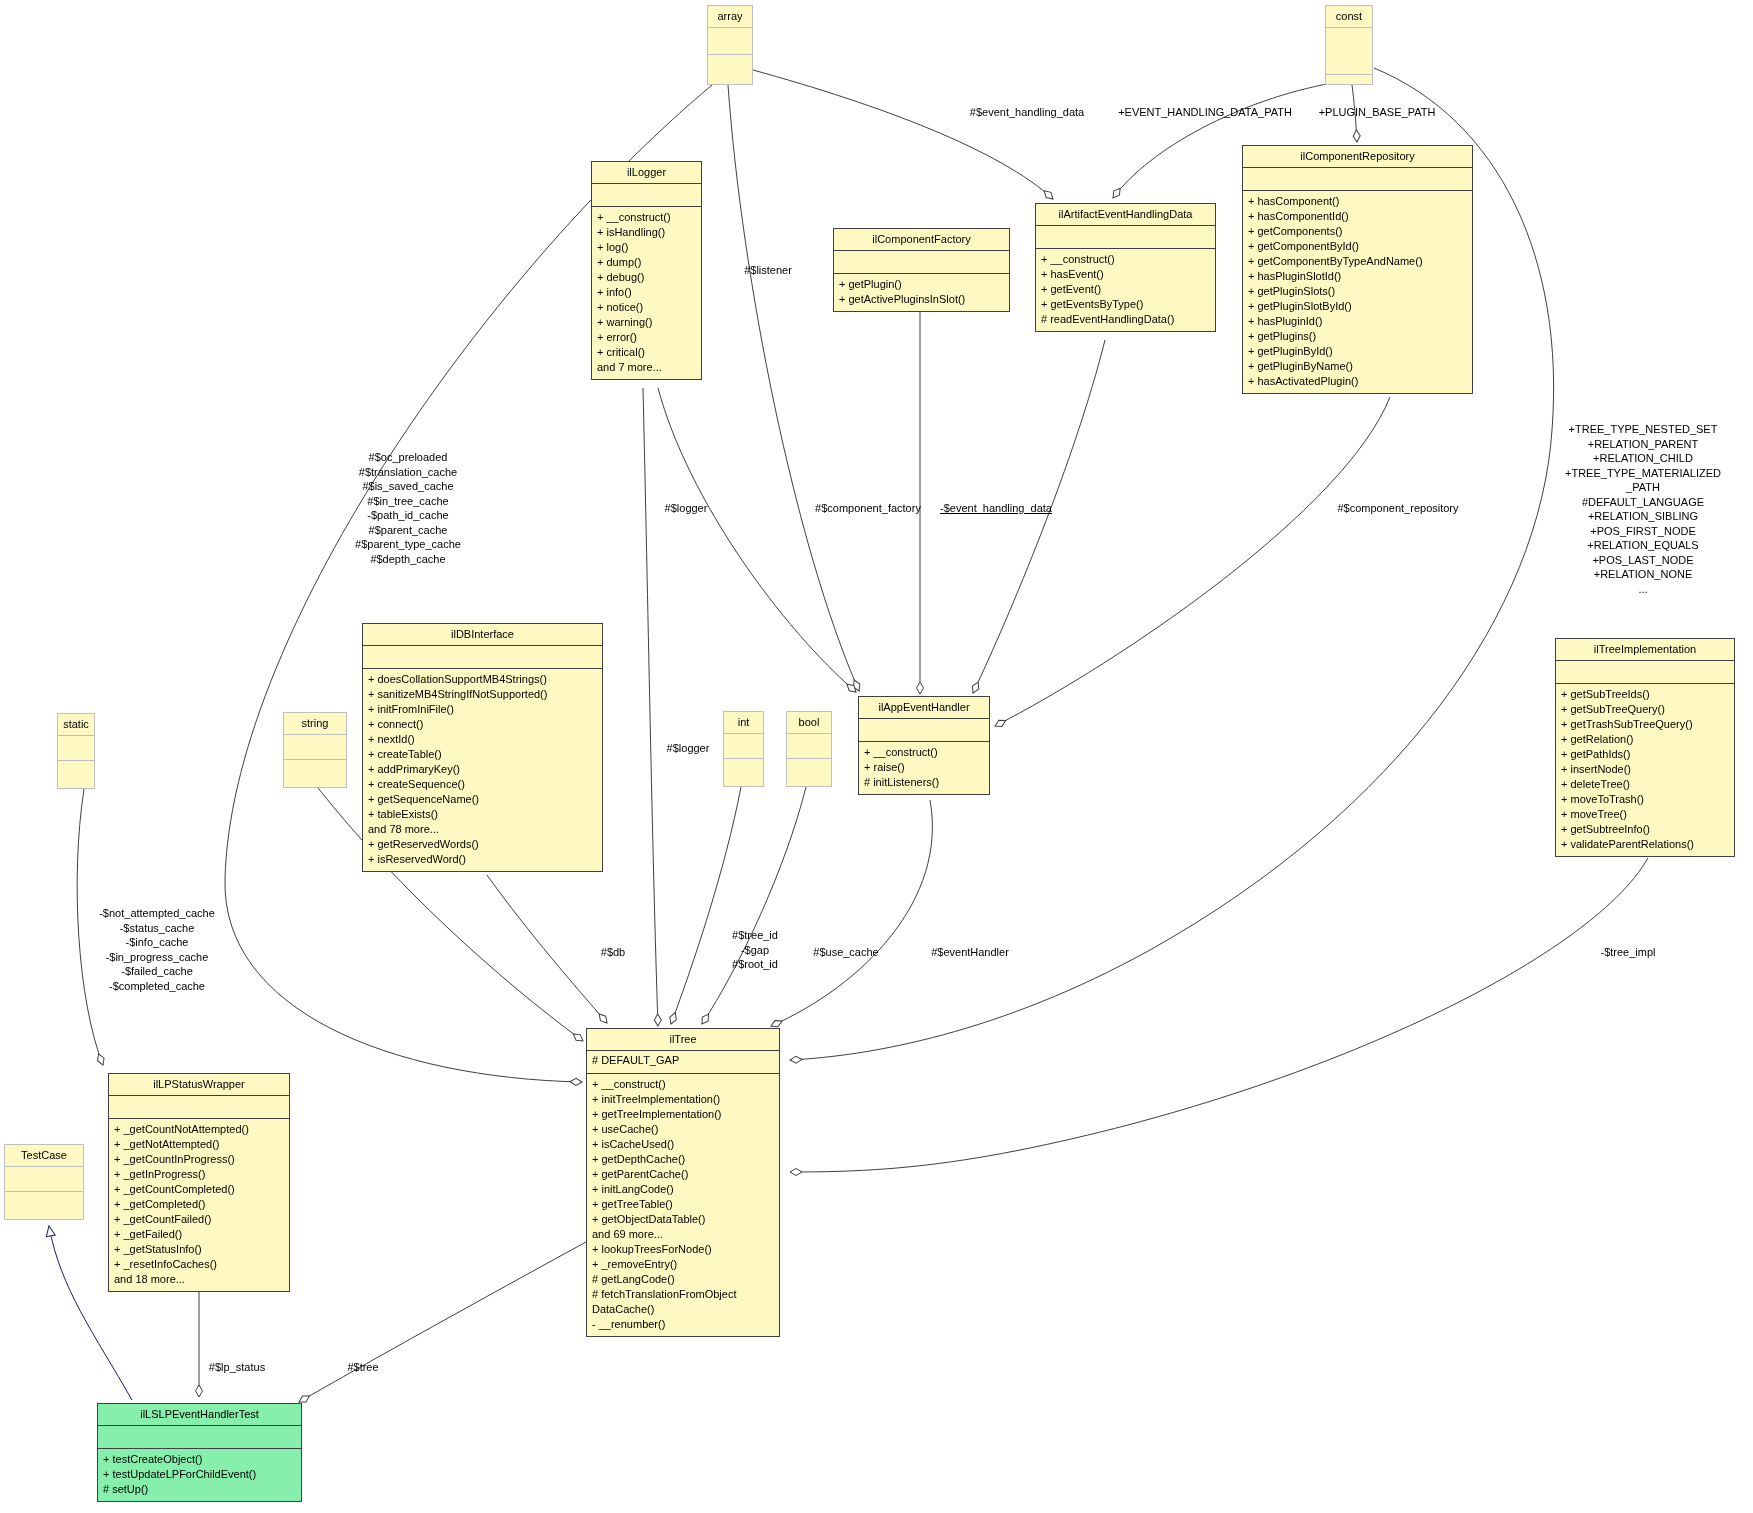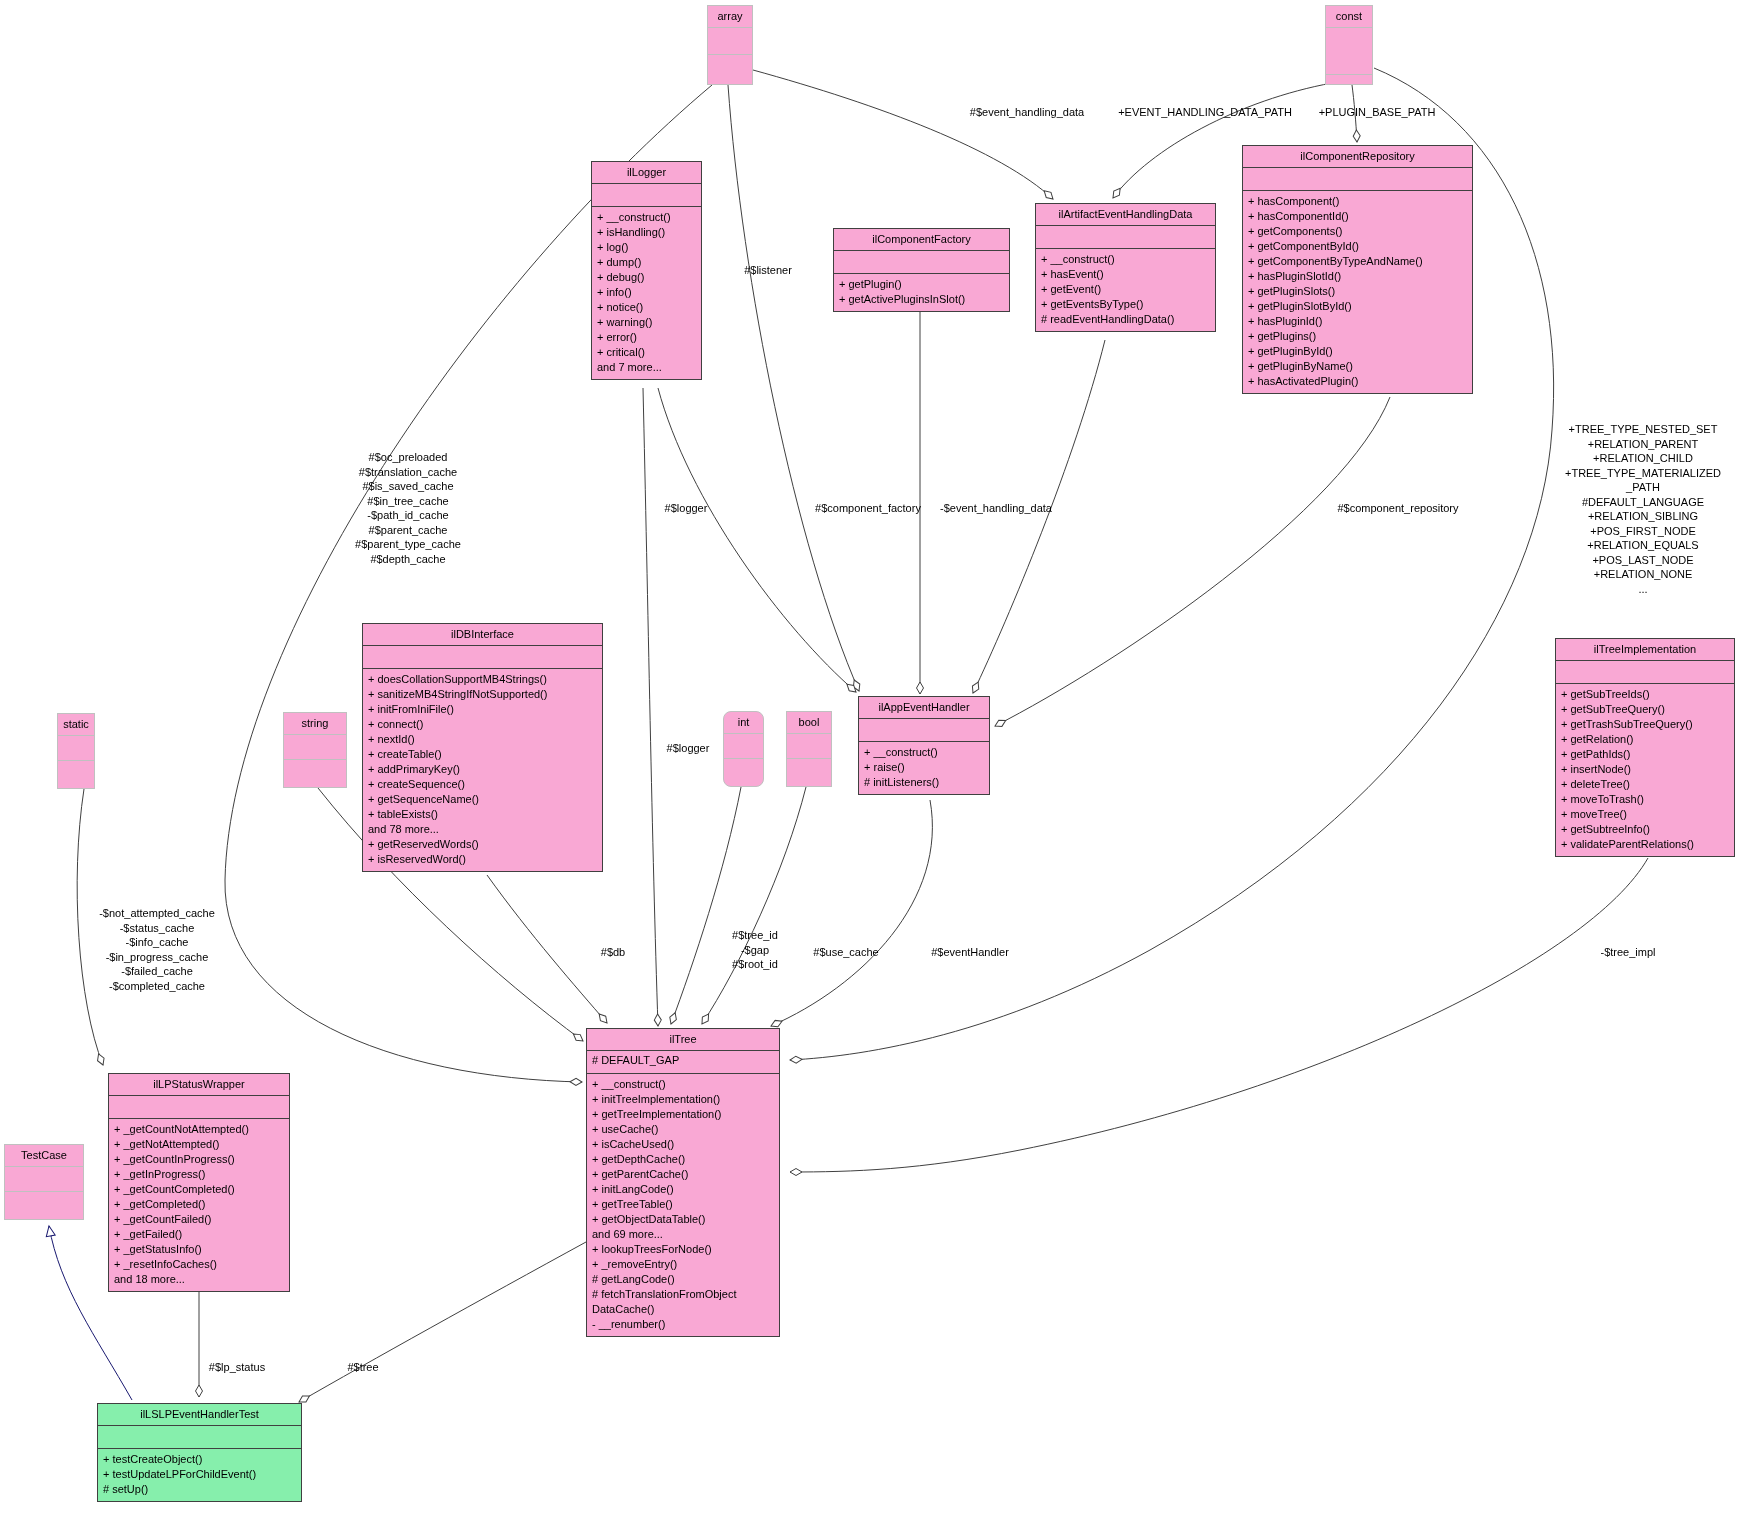--- a/index.html
+++ b/index.html
@@ -1,21 +1,21 @@
 <!DOCTYPE html>
 <html><head>
 <meta charset="utf-8">
 <style>
   html,body{margin:0;padding:0;background:#ffffff;}
   #diagram{position:relative;width:1753px;height:1513px;background:#ffffff;
            font-family:"Liberation Sans", sans-serif;color:#000;overflow:hidden;}
   #edge-layer{position:absolute;left:0;top:0;width:1753px;height:1513px;}
   .edge{fill:none;stroke:#404040;stroke-width:1;}
   .edge.inheritance{stroke:#191970;}
-  .class-box{position:absolute;background:#f9a8d4;border:1px solid #404040;
+  .class-box{position:absolute;background:#fef9c3;border:1px solid #404040;
              font-size:11px;line-height:15px;box-sizing:border-box;display:flex;flex-direction:column;}
   .class-box.external{border-color:#c0c0c0;}
   .class-box.highlight{background:#86efac;}
   .box-title{text-align:center;padding:3px 5px 3px 5px;border-bottom:1px solid #404040;white-space:nowrap;}
   .box-attrs{min-height:18px;padding:2px 5px;border-bottom:1px solid #404040;}
   .box-methods{padding:3px 5px 4px 5px;}
   .box-methods div, .box-attrs div{white-space:nowrap;}
   .class-box.external .box-title{border-bottom-color:#c0c0c0;}
   .class-box.external .box-attrs{border-bottom-color:#c0c0c0;flex:1;}
   .class-box.external .box-methods{flex:1;}
@@ -95,21 +95,21 @@
     </div>
     <div class="edge-label" style="left: 686px; top: 501px;">
       <div>#$logger</div>
     </div>
     <div class="edge-label" style="left: 688px; top: 741px;">
       <div>#$logger</div>
     </div>
     <div class="edge-label" style="left: 868px; top: 501px;">
       <div>#$component_factory</div>
     </div>
-    <div class="edge-label" style="left: 996px; top: 501px;">
+    <div class="edge-label" style="left: 996px; top: 501px; text-decoration: underline;">
       <div>-$event_handling_data</div>
     </div>
     <div class="edge-label" style="left: 1398px; top: 501px;">
       <div>#$component_repository</div>
     </div>
     <div class="edge-label" style="left: 970px; top: 945px;">
       <div>#$eventHandler</div>
     </div>
     <div class="edge-label" style="left: 613px; top: 945px;">
       <div>#$db</div>
@@ -226,21 +226,21 @@
     <div class="class-box external" style="left: 57px; top: 713px; width: 38px; height: 76px;">
       <div class="box-title">static</div>
       <div class="box-attrs"></div>
       <div class="box-methods"></div>
     </div>
     <div class="class-box external" style="left: 283px; top: 712px; width: 64px; height: 76px;">
       <div class="box-title">string</div>
       <div class="box-attrs"></div>
       <div class="box-methods"></div>
     </div>
-    <div class="class-box external" style="left: 723px; top: 711px; width: 41px; height: 76px; border-radius: 8px;">
+    <div class="class-box external" style="left: 723px; top: 711px; width: 41px; height: 76px;">
       <div class="box-title">int</div>
       <div class="box-attrs"></div>
       <div class="box-methods"></div>
     </div>
     <div class="class-box external" style="left: 786px; top: 711px; width: 46px; height: 76px;">
       <div class="box-title">bool</div>
       <div class="box-attrs"></div>
       <div class="box-methods"></div>
     </div>
     <div class="class-box main" style="left: 858px; top: 696px; width: 132px;">

